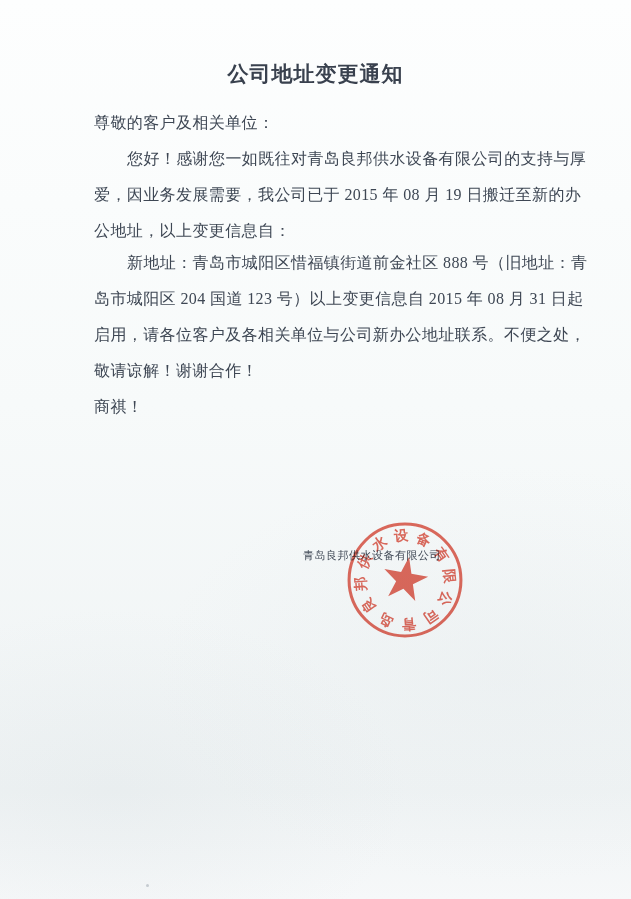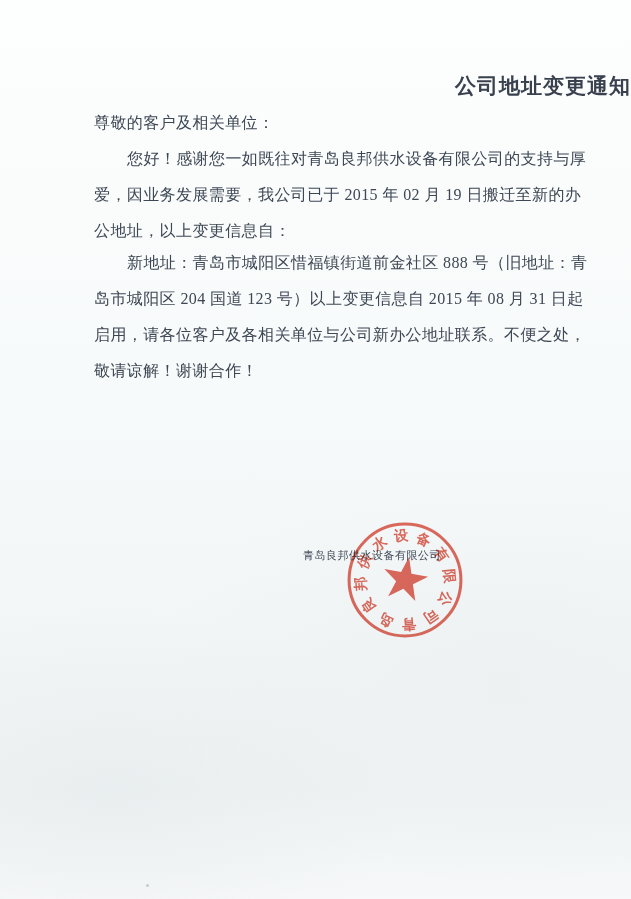--- a/index.html
+++ b/index.html
@@ -16,23 +16,23 @@
     margin:0 auto;
     overflow:hidden;
     background:
       radial-gradient(ellipse 420px 260px at 18% 88%, rgba(205,214,218,0.18), rgba(205,214,218,0) 70%),
       radial-gradient(ellipse 500px 300px at 80% 75%, rgba(210,218,222,0.15), rgba(210,218,222,0) 70%),
       linear-gradient(180deg, var(--paper-top) 0%, var(--paper-mid) 45%, var(--paper-low) 88%, #f6f8f9 100%);
     font-family:"Liberation Serif","DejaVu Serif",serif;
     color:var(--ink);
   }
   .title{
-    position:absolute;top:72px;left:0;right:0;
+    position:absolute;top:60px;left:0;right:0;
     margin:0;
-    text-align:right;
+    text-align:center;
     font-size:21px;font-weight:bold;
     letter-spacing:1px;
     color:#39414e;
   }
   .letter{
     position:absolute;top:105px;left:85px;width:470px;
     font-size:16px;
     letter-spacing:0.4px;
     margin-left:9px;
   }
@@ -75,28 +75,29 @@
 <body>
 
 <div class="page">
 
   <h1 class="title">公司地址变更通知</h1>
 
   <div class="letter">
     <div class="line">尊敬的客户及相关单位：</div>
 
     <div class="line indent">您好！感谢您一如既往对青岛良邦供水设备有限公司的支持与厚</div>
-    <div class="line">爱，因业务发展需要，我公司已于 2015 年 02 月 19 日搬迁至新的办</div>
+    <div class="line">爱，因业务发展需要，我公司已于 2015 年 08 月 19 日搬迁至新的办</div>
     <div class="line">公地址，以上变更信息自：</div>
 
     <div class="line indent para2-start">新地址：青岛市城阳区惜福镇街道前金社区 888 号（旧地址：青</div>
     <div class="line">岛市城阳区 204 国道 123 号）以上变更信息自 2015 年 08 月 31 日起</div>
     <div class="line">启用，请各位客户及各相关单位与公司新办公地址联系。不便之处，</div>
     <div class="line">敬请谅解！谢谢合作！</div>
 
+    <div class="line">商祺！</div>
   </div>
 
   <div class="sig-company">青岛良邦供水设备有限公司</div>
 
   <div class="seal">
     <svg viewBox="0 0 120 120" width="122" height="122">
       <circle cx="60" cy="60" r="55"></circle>
       <polygon points="60,37 65.17,52.88 81.87,52.89 68.37,62.72 73.52,78.61 60,68.8 46.48,78.61 51.63,62.72 38.13,52.89 54.83,52.88" transform="rotate(10 60 60)"></polygon>
       <g>
           <text x="60" y="21" text-anchor="middle" transform="rotate(-185 60 60)">青</text>

